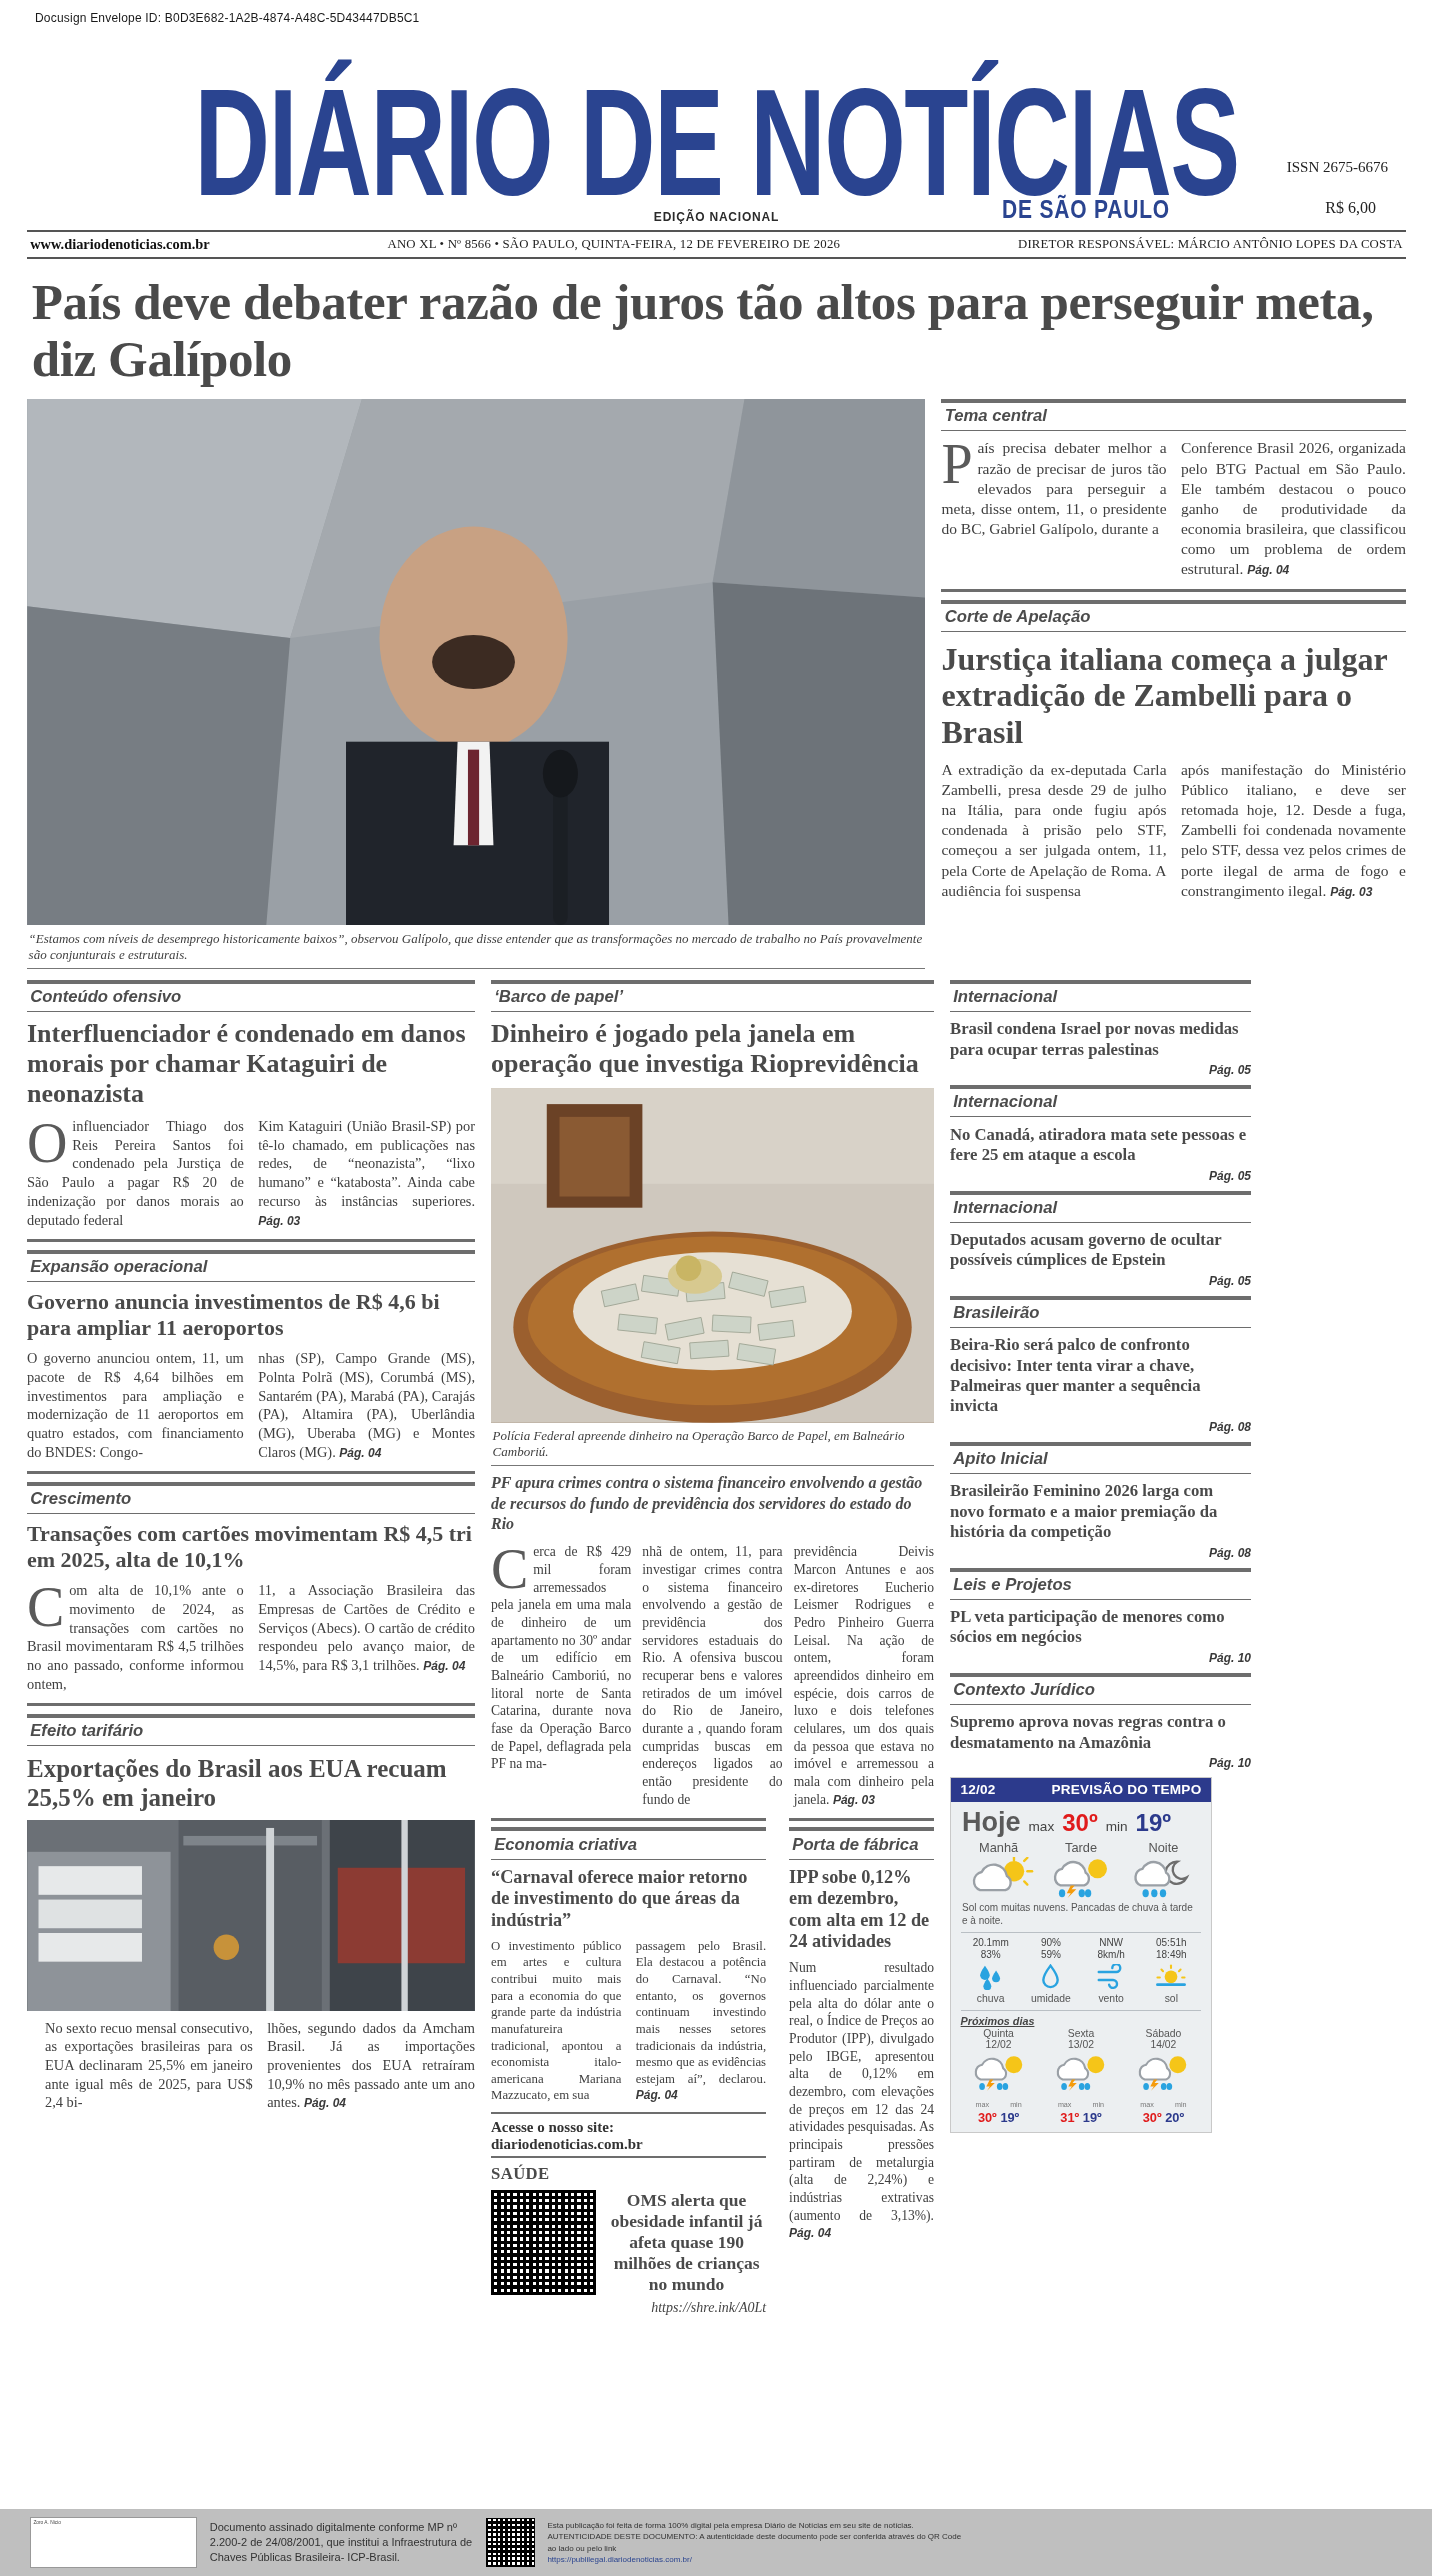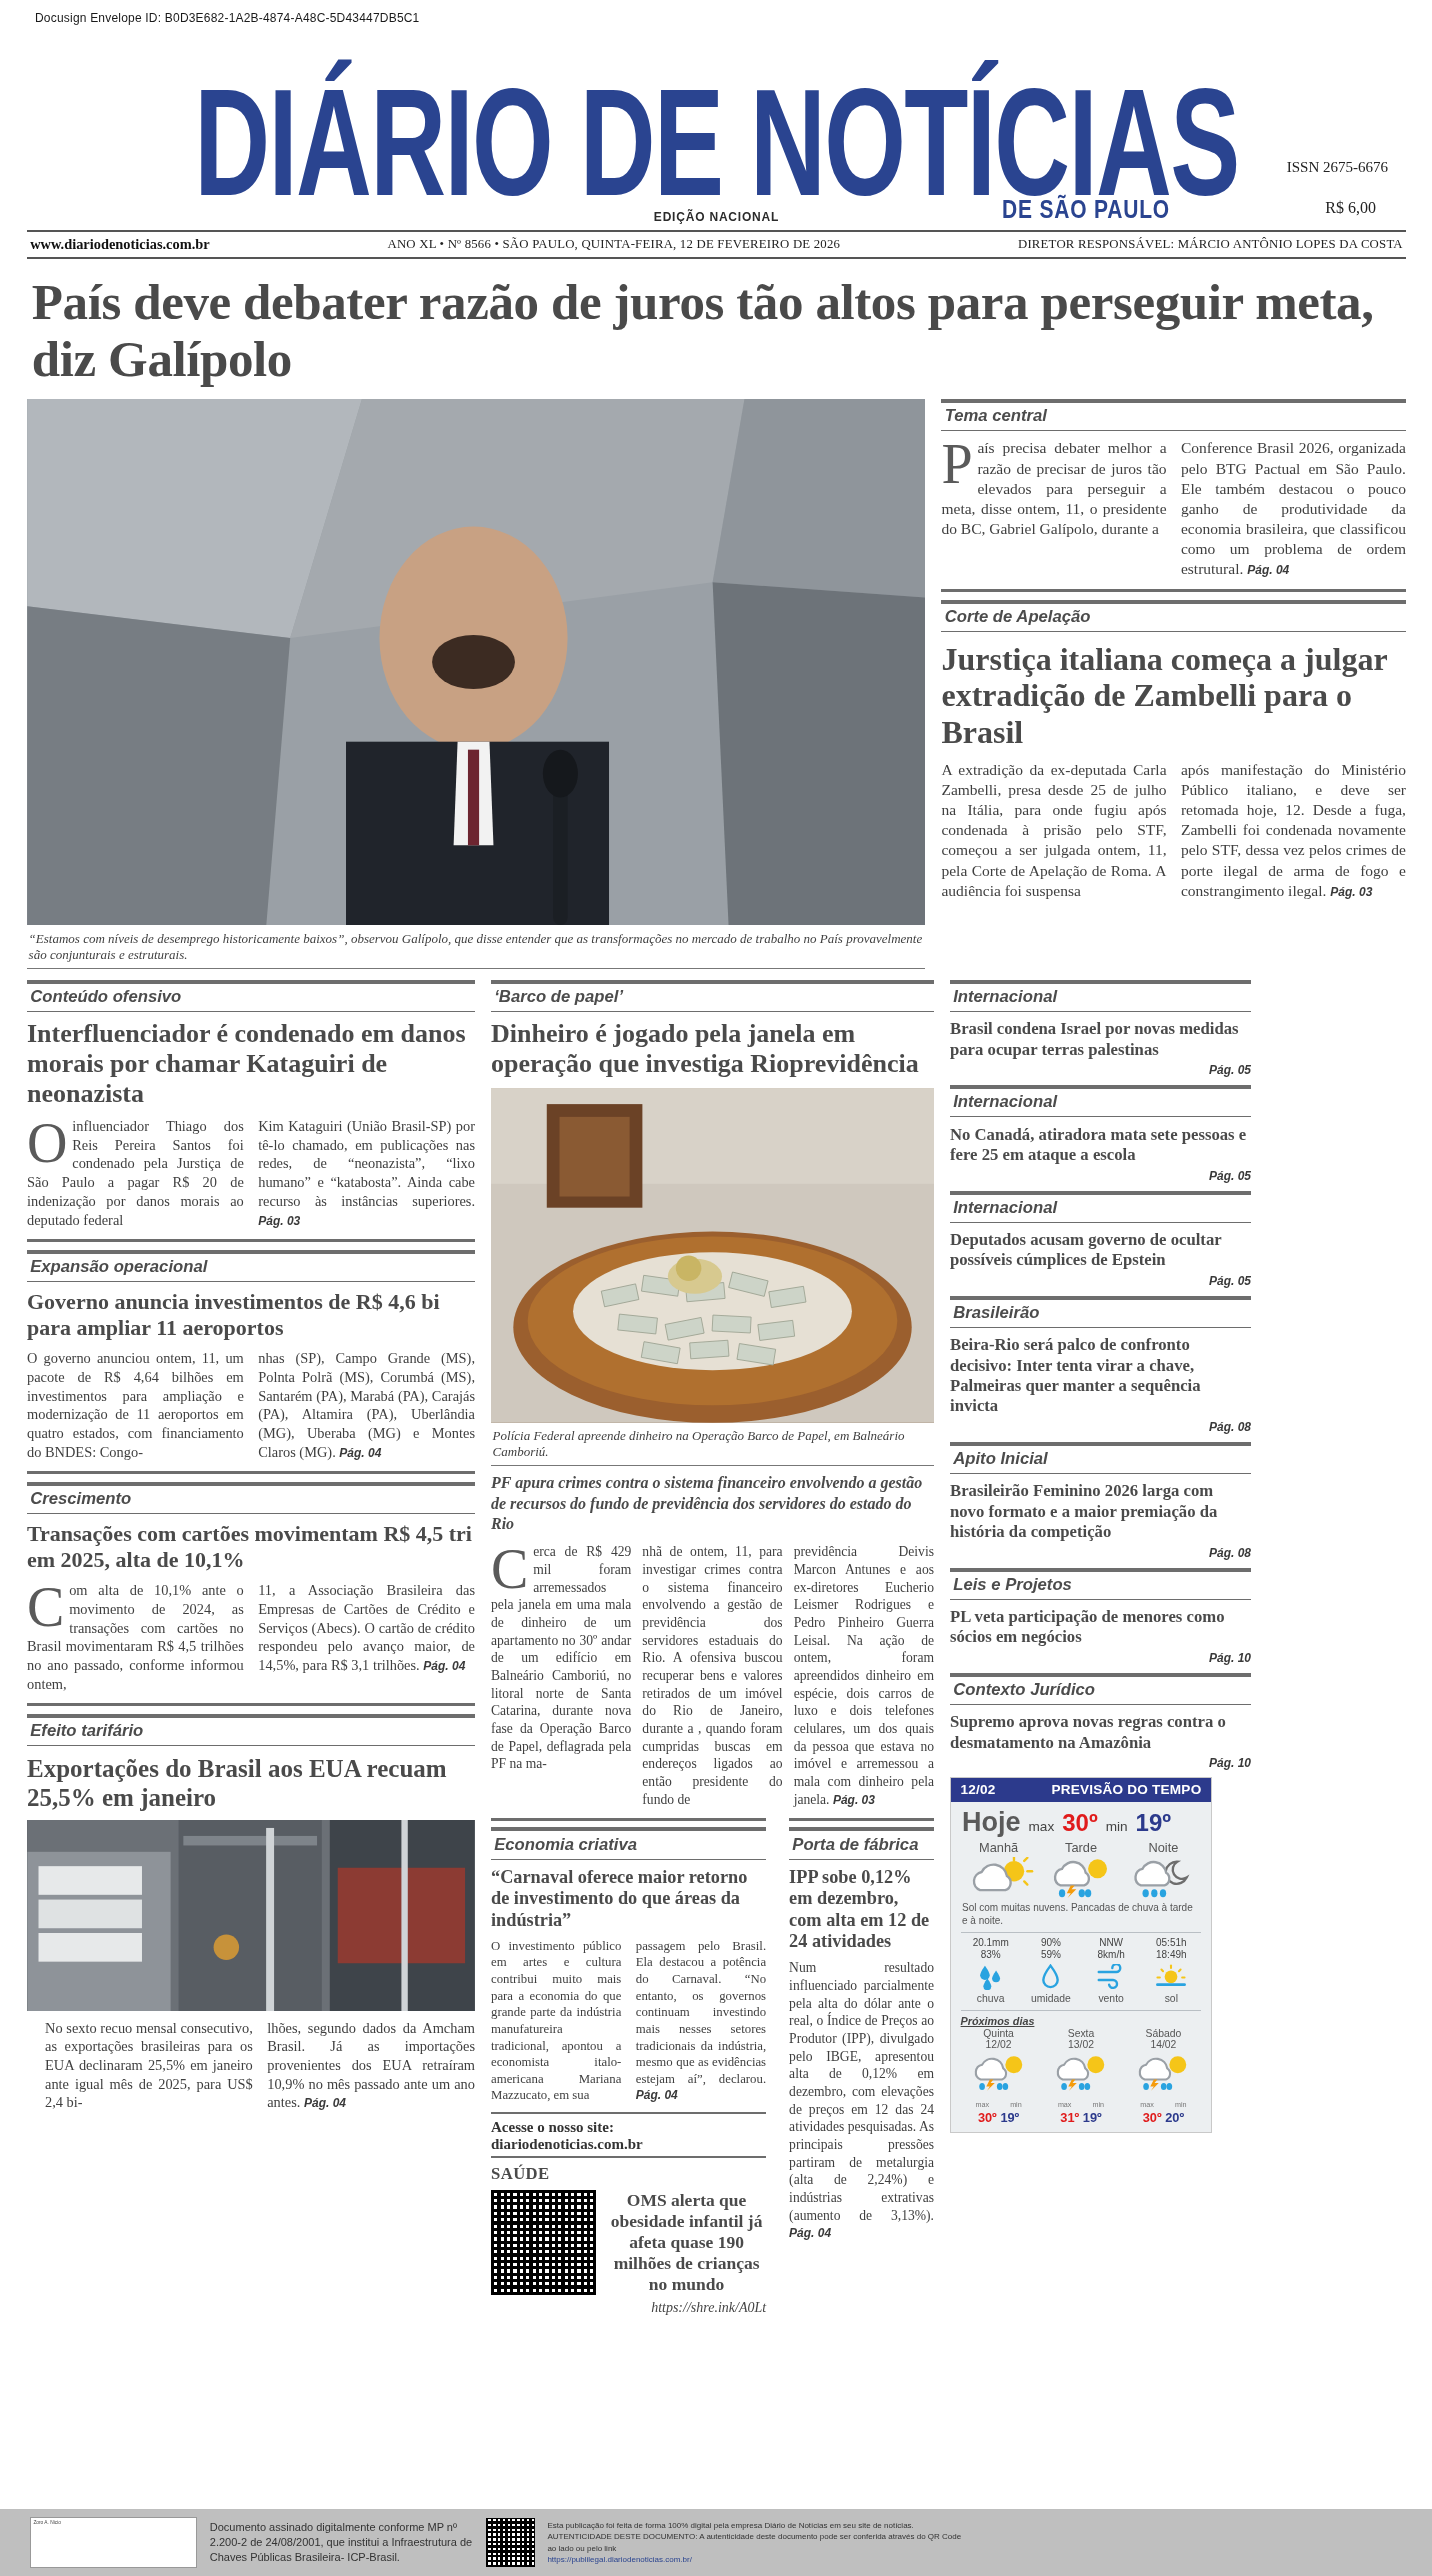--- a/index.html
+++ b/index.html
@@ -270,21 +270,21 @@
           <span class="pag">Pág. 04</span>
         </div>
       </div>
 
       <hr class="rule">
       <div class="kicker" style="margin-top:8px;">
         <span>Corte de Apelação</span>
       </div>
       <div class="hl1" style="font-size:32px;line-height:1.14;padding:1.6px 0 9.6px 0;">Jurstiça italiana começa a julgar extradição de Zambelli para o Brasil</div>
       <div class="two">
-        <div class="body-col">A extradição da ex-deputada Carla Zambelli, presa desde 25 de julho na Itália, para onde fugiu após condenada à prisão pelo STF, começou a ser julgada ontem, 11, pela Corte de Apelação de Roma. A audiência foi suspensa</div>
+        <div class="body-col">A extradição da ex-deputada Carla Zambelli, presa desde 29 de julho na Itália, para onde fugiu após condenada à prisão pelo STF, começou a ser julgada ontem, 11, pela Corte de Apelação de Roma. A audiência foi suspensa</div>
         <div class="body-col">
           <span>após manifestação do Ministério Público italiano, e deve ser retomada hoje, 12. Desde a fuga, Zambelli foi condenada novamente pelo STF, dessa vez pelos crimes de porte ilegal de arma de fogo e constrangimento ilegal.</span>
           <span class="pag">Pág. 03</span>
         </div>
       </div>
     </div>
   </div>
 
   <div class="row" style="margin-top:11px;">
 

